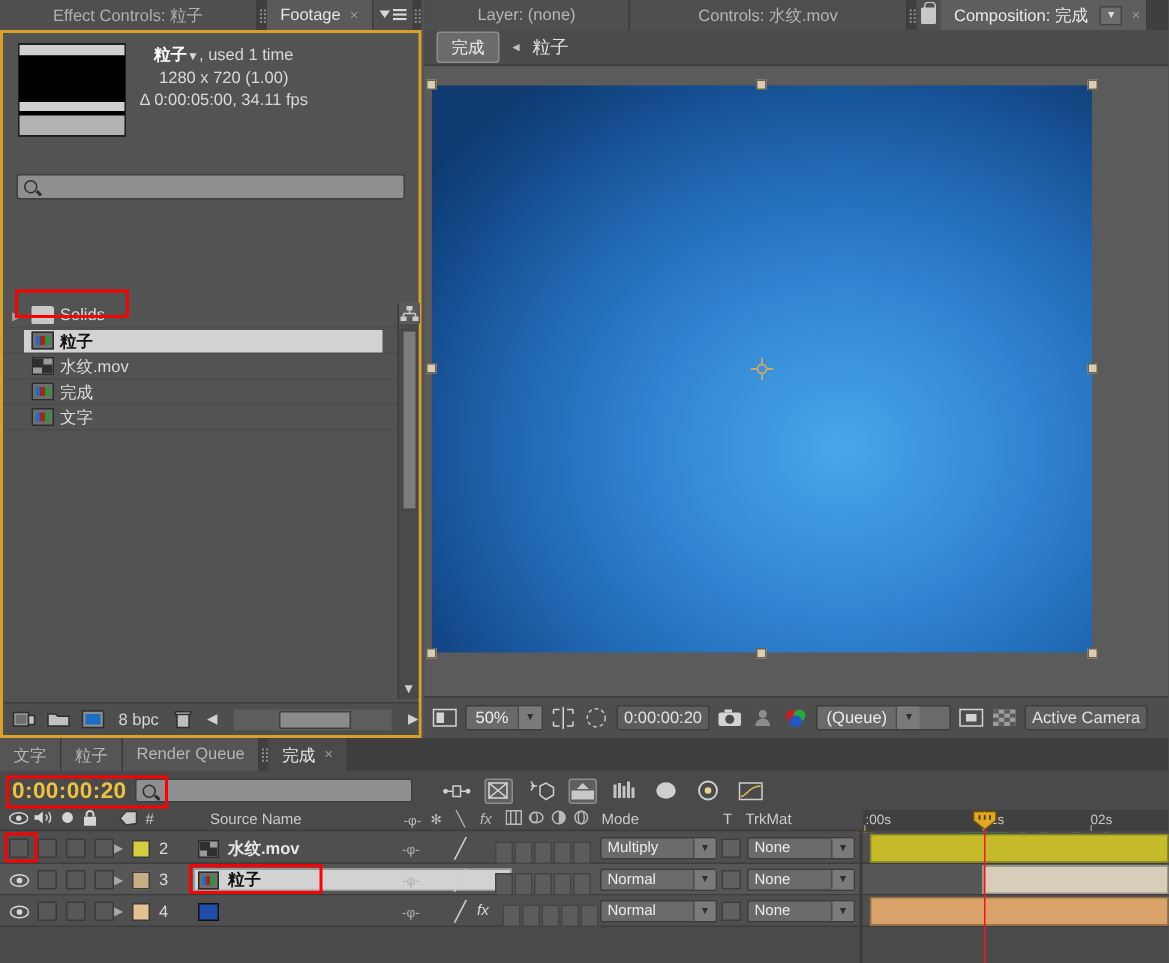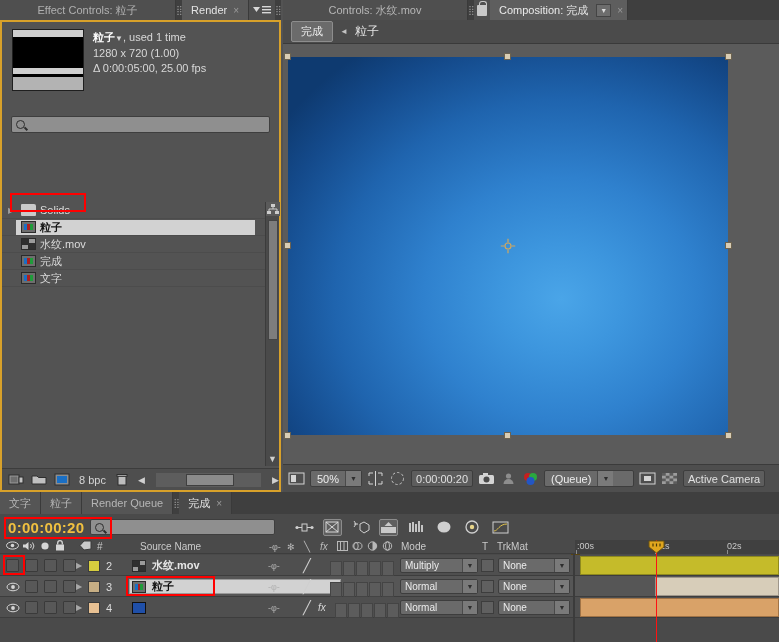--- a/index.html
+++ b/index.html
@@ -32,21 +32,21 @@
   #project-tabbar .tab.ec{ flex:1; justify-content:center; background:#4f4f4f;color:#b0b0b0;}
   #project-tabbar .tab.proj{ background:#5a5a5a; color:#e4e4e4; }
   #project-menu{
     width:26px; background:#4f4f4f; display:flex; align-items:center; justify-content:center;
     color:#d0d0d0; font-size:10px;
   }
   #project-body{
     position:absolute; left:0; top:20px; width:281px; height:472px;
     border:2px solid #d8a12a; background:#535353;
   }
-  #proj-header{ display:flex; padding:7px 6px 4px 6px; height:96px; }
+  #proj-header{ display:flex; padding:7px 6px 4px 6px; height:96px;text-align:center; }
   #proj-thumb{
     width:72px; height:62px; border:1px solid #1f1f1f; background:#000;
     display:flex; flex-direction:column; margin-left:4px;
   }
   #proj-thumb .bar-top{ height:7px; background:#cfcfcf; }
   #proj-thumb .bar-mid{ flex:1; background:#000; }
   #proj-thumb .bar-a{ height:6px; background:#cfcfcf; }
   #proj-thumb .bar-b{ height:3px; background:#000; }
   #proj-thumb .bar-c{ height:13px; background:#b3b3b3; }
   #proj-meta{ margin-left:9px; padding-top:1px; line-height:15px; color:#d8d8d8; font-size:11px; }
@@ -195,21 +195,21 @@
 
 <div class="app">
 
   <div id="project-panel">
     <div id="project-tabbar">
       <div class="tab ec">
         <span>Effect Controls: 粒子</span>
       </div>
       <div class="grip"></div>
       <div class="tab proj">
-        <span>Render</span>
+        <span>Footage</span>
         <span class="x">×</span>
       </div>
       <div id="project-menu">
         <svg width="20" height="11" viewBox="0 0 20 11">
             <polygon points="1,2 8,2 4.5,7" fill="#d8d8d8"></polygon>
             <rect x="10" y="1" width="9" height="1.4" fill="#d8d8d8"></rect>
             <rect x="10" y="4" width="9" height="1.4" fill="#d8d8d8"></rect>
             <rect x="10" y="7" width="9" height="1.4" fill="#d8d8d8"></rect>
           </svg>
       </div>
@@ -222,21 +222,21 @@
         <div id="proj-thumb">
           <div class="bar-top"></div>
             <div class="bar-mid"></div>
           <div class="bar-a"></div>
             <div class="bar-b"></div>
             <div class="bar-c"></div>
         </div>
         <div id="proj-meta">
           <div><span class="nm">粒子</span><span class="caret">▼</span><span>, used 1 time</span></div>
           <div>1280 x 720 (1.00)</div>
-          <div>Δ 0:00:05:00, 25.00 fps</div>
+          <div>Δ 0:00:05:00, 34.11 fps</div>
         </div>
       </div>
 
       <div id="proj-search-wrap">
         <div id="proj-search">
           <span class="mag"></span>
         </div>
       </div>
 
 
@@ -314,20 +314,23 @@
           </span>
         <span class="arr">▶</span>
       </div>
     </div>
 
     <div class="annot" style="left:10px; top:193px; width:76px; height:19px;"></div>
   </div>
 
   <div id="comp-panel">
     <div id="comp-tabbar">
+      <div class="tab layer">
+        <span>Layer: (none)</span>
+      </div>
       <div class="tab footage">
         <span>Controls: 水纹.mov</span>
       </div>
       <div class="grip"></div>
       <div id="comp-lockwrap">
           <span class="lock-ico"></span>
         </div>
       <div class="tab comp">
         <span>Composition: 完成</span>
         <span class="ddn">▼</span>

